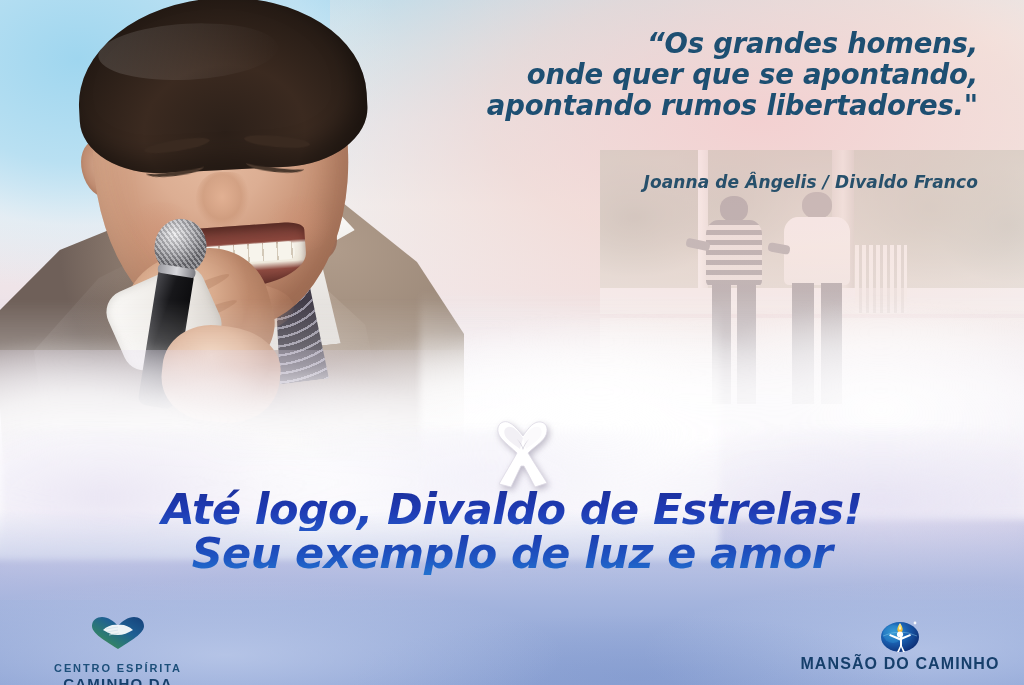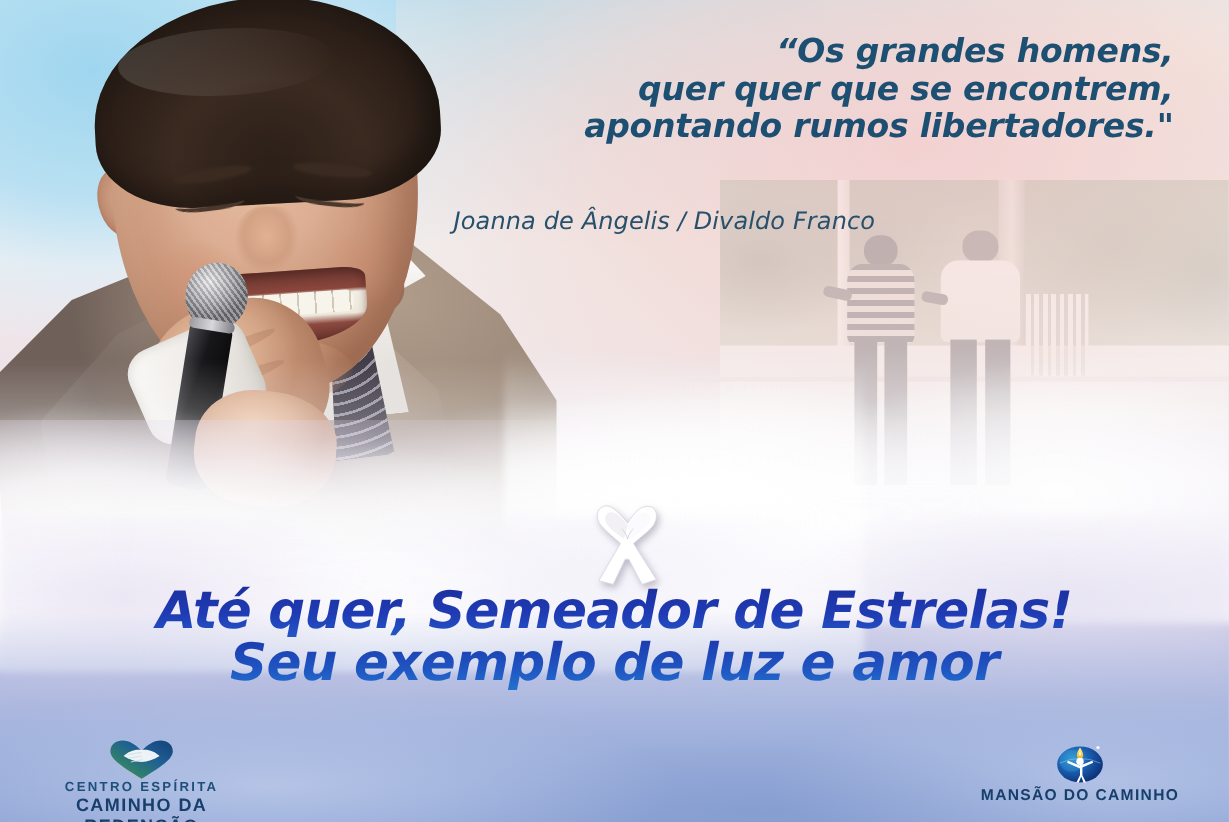--- a/index.html
+++ b/index.html
@@ -318,23 +318,23 @@
     text-align:right;
     font-style:italic; font-weight:bold;
     font-size:27.5px; line-height:31px;
     letter-spacing:-0.2px;
     color:#1d4f72;
     font-family:"DejaVu Sans", sans-serif;
   }
   .quote .ql{ display:block; white-space:nowrap; }
   .quote-credit{
     position:absolute; right:46px; top:172px; width:600px;
-    text-align:left;
-    font-style:italic; font-weight:normal;
-    font-size:20px; letter-spacing:0.1px;
+    text-align:right;
+    font-style:italic; font-weight:bold;
+    font-size:17px; letter-spacing:0.1px;
     color:#27506b;
     font-family:"DejaVu Sans", sans-serif;
   }
 
   
   .ribbon{ position:absolute; left:487px; top:410px; width:72px; height:82px; }
   .ribbon svg{ display:block; filter:drop-shadow(2px 3px 3px rgba(90,80,110,0.35)); }
 
   
   .headline{
@@ -359,27 +359,27 @@
     -webkit-background-clip:text; background-clip:text; color:transparent;
   }
 
   
   .logo{ position:absolute; text-align:center; }
   .logo-left{ left:18px; top:616px; width:200px; }
   .logo-right{ right:14px; top:614px; width:220px; }
   .logo .mark{ display:block; margin:0 auto; }
   .logo .l1{
     font-size:11px; font-weight:bold; letter-spacing:1.9px; color:#1d4f7a;
-    margin-top:0;
+    margin-top:12px;
   }
   .logo .l2{
     font-size:15px; font-weight:bold; letter-spacing:1.2px; color:#163f6b;
     margin-top:1px;
   }
-  .logo-right .l2{ font-size:13px; letter-spacing:1.1px; }
+  .logo-right .l2{ font-size:16px; letter-spacing:1.1px; }
 </style>
 </head>
 <body>
 
 <div id="poster">
 
   <div class="bg-base"></div>
   <div class="bg-sky"></div>
   <div class="bg-warm"></div>
 
@@ -435,36 +435,36 @@
 
   <div class="bg-lav"></div>
   <div class="cloud-veil"></div>
   <div class="cloud-veil2"></div>
   <div class="cloud-soft-lower"></div>
   <div class="bg-bottom"></div>
   <div class="bg-bottom-wisp"></div>
 
   <div class="quote">
     <span class="ql">“Os grandes homens,</span>
-    <span class="ql">quer quer que se encontrem,</span>
+    <span class="ql">onde quer que se apontando,</span>
     <span class="ql">apontando rumos libertadores."</span>
   </div>
   <div class="quote-credit">Joanna de Ângelis / Divaldo Franco</div>
 
   <div class="ribbon">
     <svg width="72" height="82" viewBox="0 0 72 82">
       <path d="M36 26 C28 16 22 10 16 12 C10 14 9 22 14 28 C18 33 26 39 30 43 L12 74 L24 77 L34 56 L37 56 L48 77 L60 73 L41 43 C46 38 55 32 58 27 C62 20 60 13 54 12 C47 11 42 17 36 26 Z" fill="#ffffff" stroke="#ddd9e4" stroke-width="0.8"></path>
       <path d="M36 28 C31 21 26 16 21 17 C16.5 18 16 24 20 28.5 C23 32 29 36 33 39 Z" fill="#f2f0f5"></path>
       <path d="M36 28 C41 21 46 16 51 17 C55.5 18 56 24 52 28.5 C49 32 43 36 39 39 Z" fill="#fbfafc"></path>
       <path d="M30 29 C33 32 35 35 36 38 C37 35 39 32 42 29 C39 33 37 36 36 40 C35 36 33 33 30 29 Z" fill="#b9b5c4" opacity="0.7"></path>
     </svg>
   </div>
 
   <div class="headline">
-    <span class="hl hl1">Até quer, Semeador de Estrelas!</span>
+    <span class="hl hl1">Até logo, Divaldo de Estrelas!</span>
     <span class="hl hl2">Seu exemplo de luz e amor</span>
   </div>
 
   <div class="logo logo-left">
     <svg class="mark" width="56" height="34" viewBox="0 0 56 34">
       <defs>
         <linearGradient id="hgr" x1="0" y1="1" x2="1" y2="0">
           <stop offset="0%" stop-color="#5f8f3f"></stop>
           <stop offset="30%" stop-color="#2f7e6e"></stop>
           <stop offset="62%" stop-color="#1e5f93"></stop>

